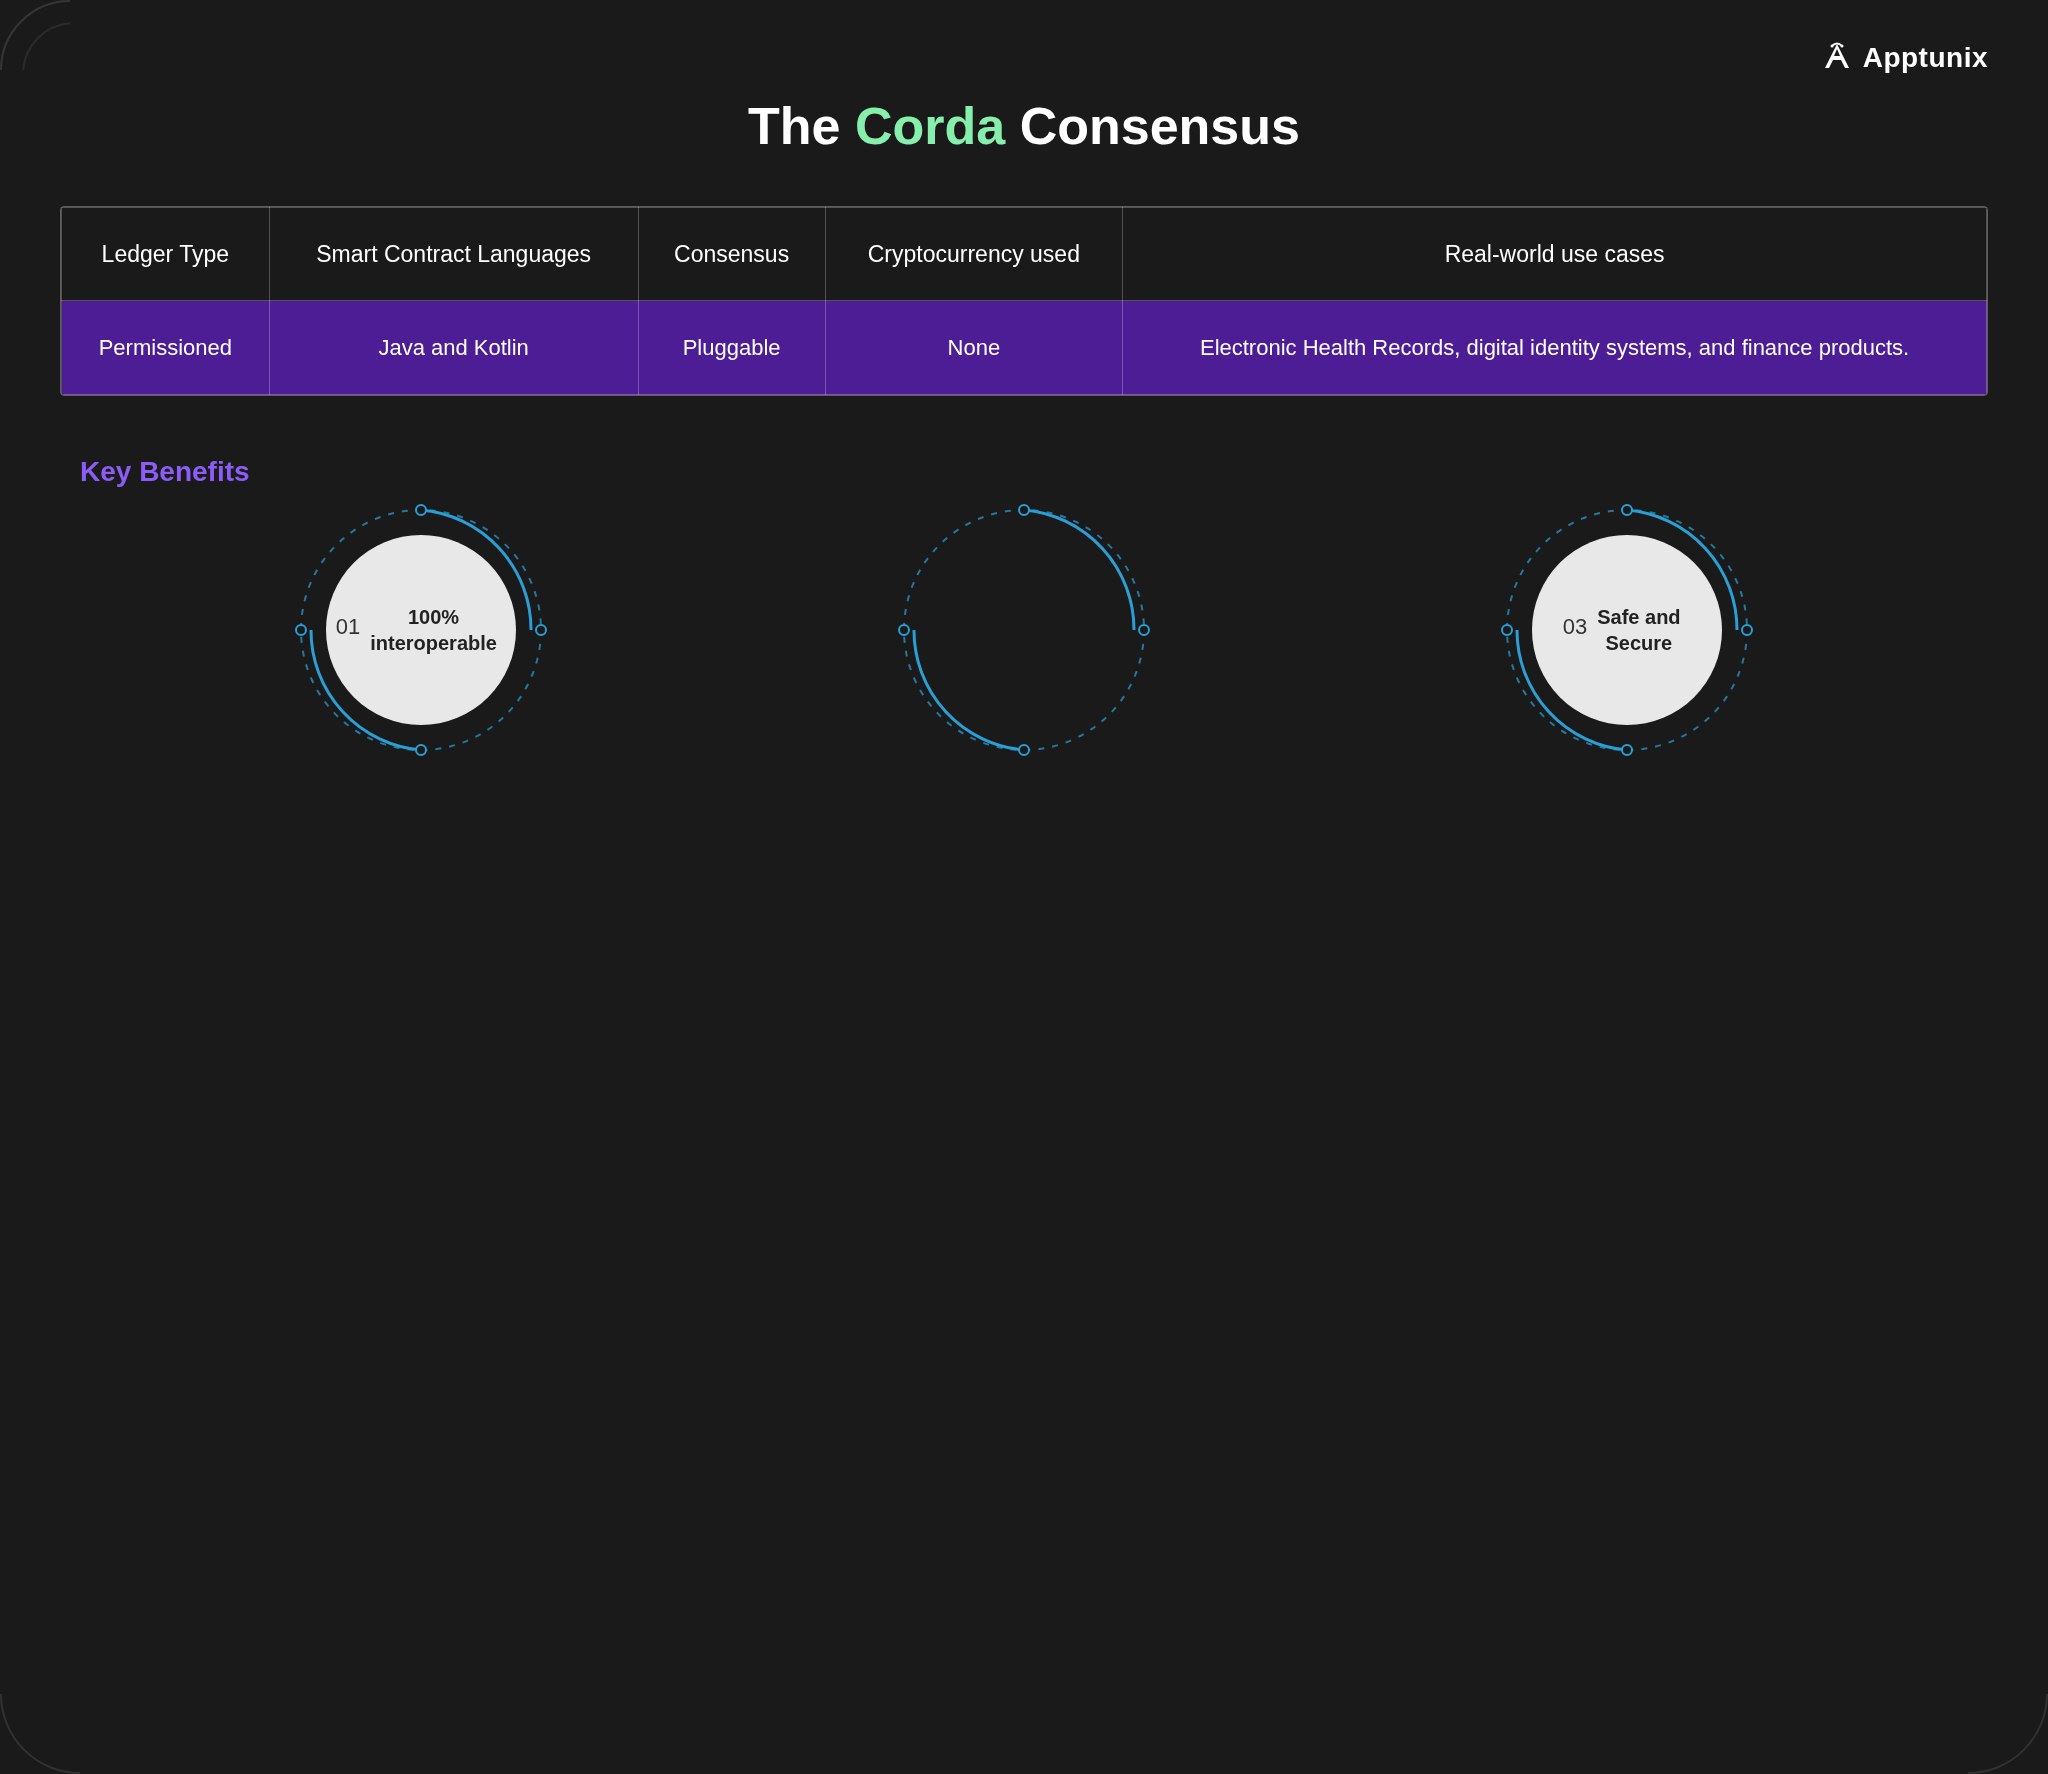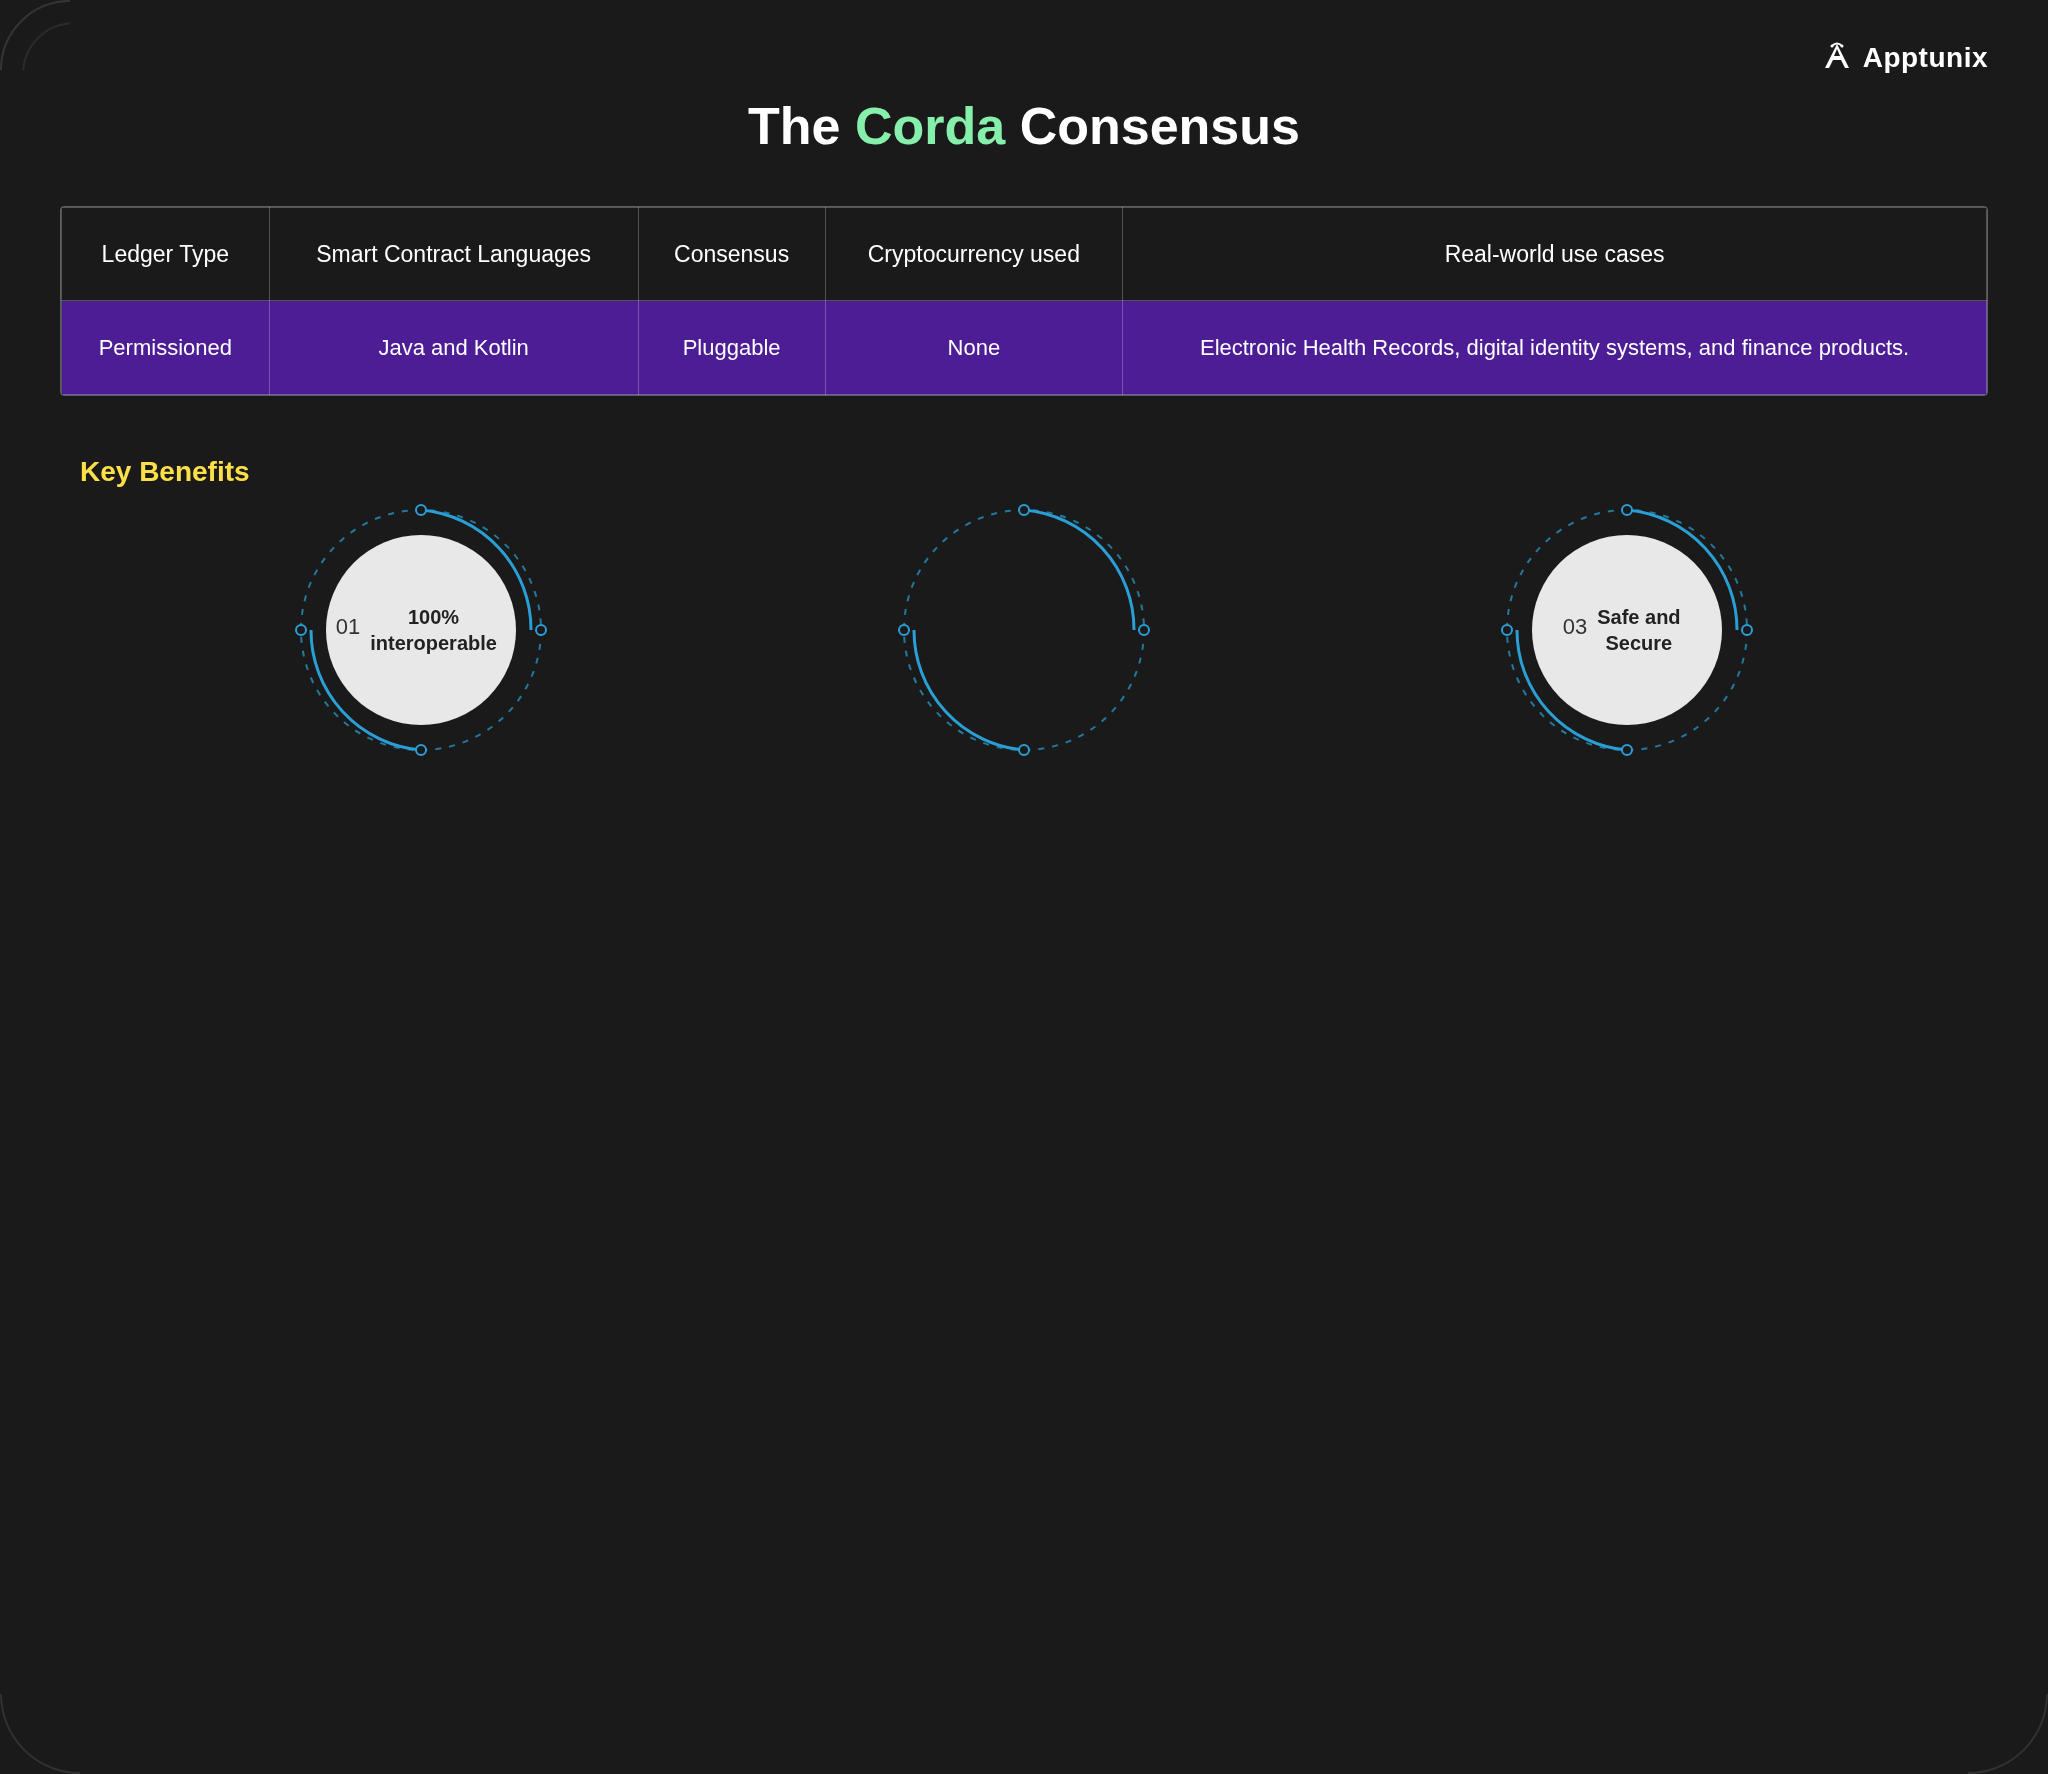--- a/index.html
+++ b/index.html
@@ -129,21 +129,21 @@
     }
 
     
     .benefits-section {
       padding: 0 20px;
     }
 
     .benefits-title {
       font-size: 28px;
       font-weight: 800;
-      color: #fde047;
+      color: #8b5cf6;
       margin-bottom: 12px;
     }
 
     .benefits-description {
       font-size: 20px;
       color: #cccccc;
       margin-bottom: 60px;
       line-height: 1.5;
     }
 

